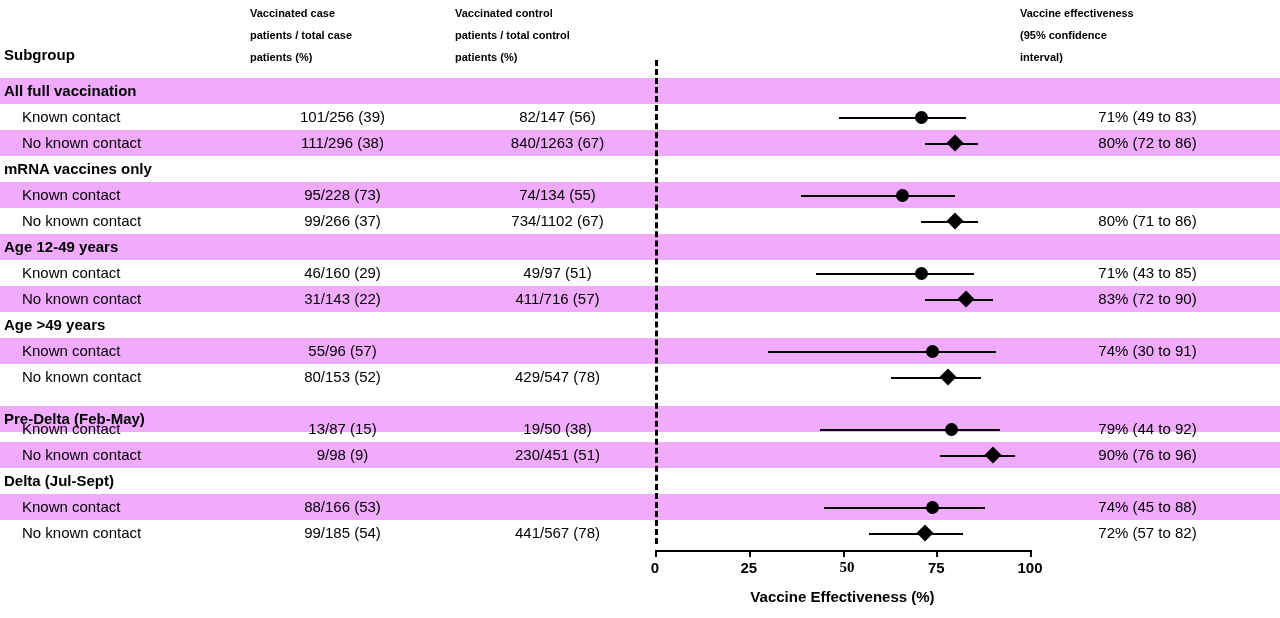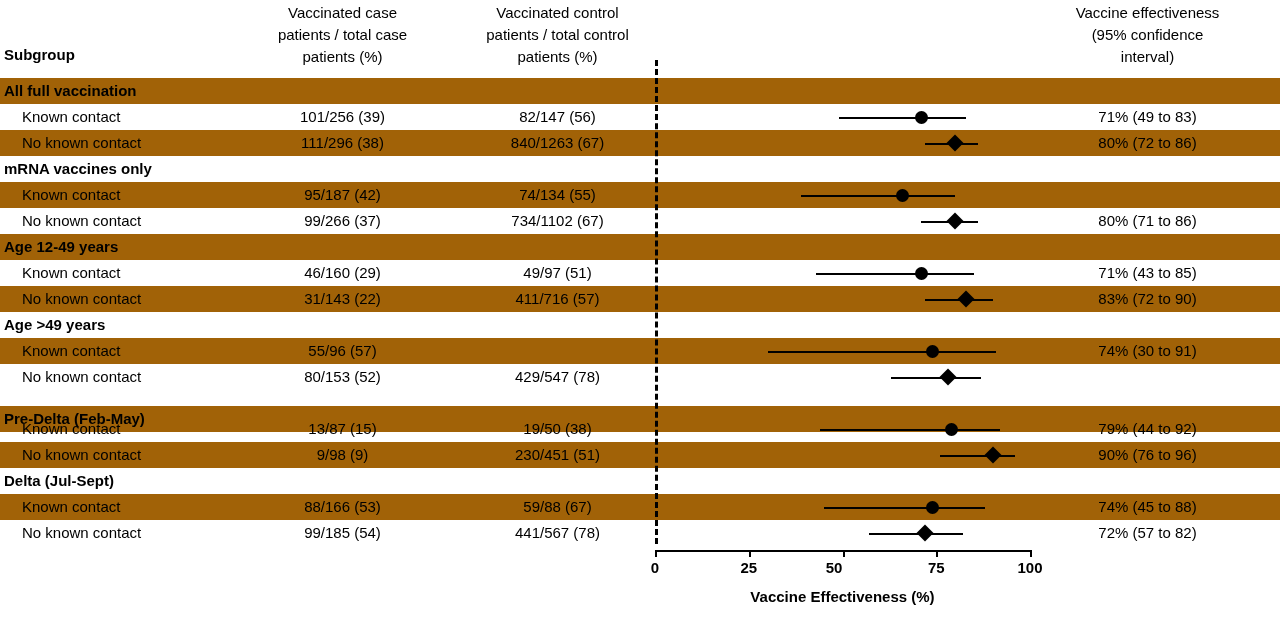--- a/index.html
+++ b/index.html
@@ -13,44 +13,43 @@
   #forest {
     position: relative;
     width: 1280px;
     height: 618px;
     overflow: hidden;
   }
 
   
   .hdr {
     position: absolute;
-    font-weight: normal;
-    font-size: 15px;
+    font-weight: bold;
+    font-size: 11px;
     line-height: 22px;
-    text-align: center;
     white-space: pre-line;
   }
   #hdr-col1 { left: 250px; top: 2px; width: 185px; }
   #hdr-col2 { left: 455px; top: 2px; width: 205px; }
   #hdr-col3 { left: 1020px; top: 2px; width: 255px; }
   #hdr-subgroup {
     position: absolute;
     left: 4px; top: 46px;
     font-weight: bold;
     font-size: 15px;
   }
 
   
   .row {
     position: absolute;
     left: 0;
     width: 1280px;
     height: 26px;
   }
-  .row.shaded { background: #a16207; }
+  .row.shaded { background: #f0abfc; }
   .row .label {
     position: absolute;
     left: 4px; top: 4px;
     font-size: 15px;
     white-space: nowrap;
   }
   .row.group .label { font-weight: bold; }
   .row.sub .label { padding-left: 18px; }
   .row .c1 {
     position: absolute;
@@ -175,21 +174,21 @@
         <div class="c3">80% (72 to 86)</div>
       </div>
       <div class="row group" style="top: 156px;">
         <div class="label">mRNA vaccines only</div>
         <div class="c1"></div>
         <div class="c2"></div>
         <div class="c3"></div>
       </div>
       <div class="row sub shaded" style="top: 182px;">
         <div class="label">Known contact</div>
-        <div class="c1">95/187 (42)</div>
+        <div class="c1">95/228 (73)</div>
         <div class="c2">74/134 (55)</div>
       </div>
       <div class="row sub" style="top: 208px;">
         <div class="label">No known contact</div>
         <div class="c1">99/266 (37)</div>
         <div class="c2">734/1102 (67)</div>
         <div class="c3">80% (71 to 86)</div>
       </div>
       <div class="row group shaded" style="top: 234px;">
         <div class="label">Age 12-49 years</div>
@@ -245,21 +244,20 @@
       </div>
       <div class="row group" style="top: 468px;">
         <div class="label">Delta (Jul-Sept)</div>
         <div class="c1"></div>
         <div class="c2"></div>
         <div class="c3"></div>
       </div>
       <div class="row sub shaded" style="top: 494px;">
         <div class="label">Known contact</div>
         <div class="c1">88/166 (53)</div>
-        <div class="c2">59/88 (67)</div>
         <div class="c3">74% (45 to 88)</div>
       </div>
       <div class="row sub" style="top: 520px;">
         <div class="label">No known contact</div>
         <div class="c1">99/185 (54)</div>
         <div class="c2">441/567 (78)</div>
         <div class="c3">72% (57 to 82)</div>
       </div>
     </div>
 
@@ -294,21 +292,21 @@
   </div>
 
   <div id="axis">
     <div id="axisline"></div>
     <div id="ticks">
         <div class="tick" style="left: 0px;"></div>
         <div class="ticklab" style="left: -20px;">0</div>
         <div class="tick" style="left: 93.75px;"></div>
         <div class="ticklab" style="left: 73.75px;">25</div>
         <div class="tick" style="left: 187.5px;"></div>
-        <div class="ticklab" style="left: 159px;">50</div>
+        <div class="ticklab" style="left: 172px; font-family: Liberation Serif, serif;">50</div>
         <div class="tick" style="left: 281.25px;"></div>
         <div class="ticklab" style="left: 261.25px;">75</div>
         <div class="tick" style="left: 375px;"></div>
         <div class="ticklab" style="left: 355px; text-align: center;">100</div>
       </div>
   </div>
   <div id="xtitle">Vaccine Effectiveness (%)</div>
 </div>
 
 </body></html>

